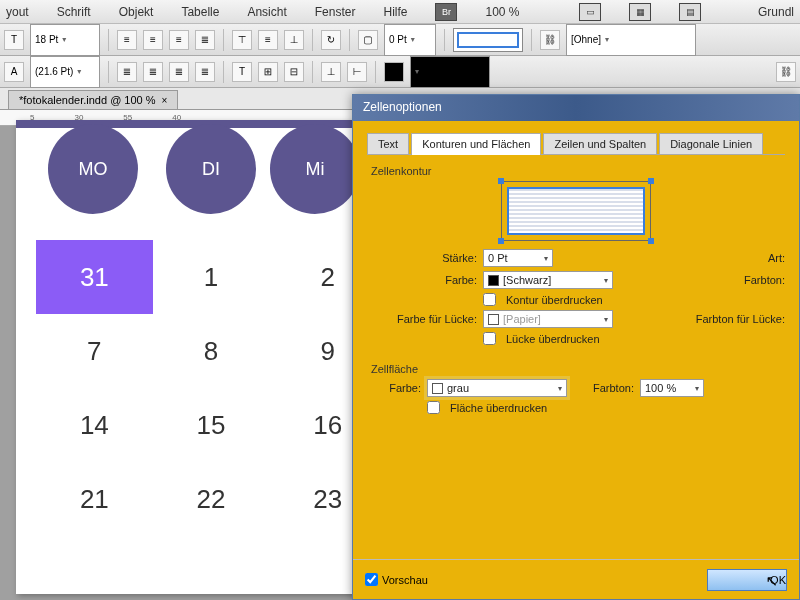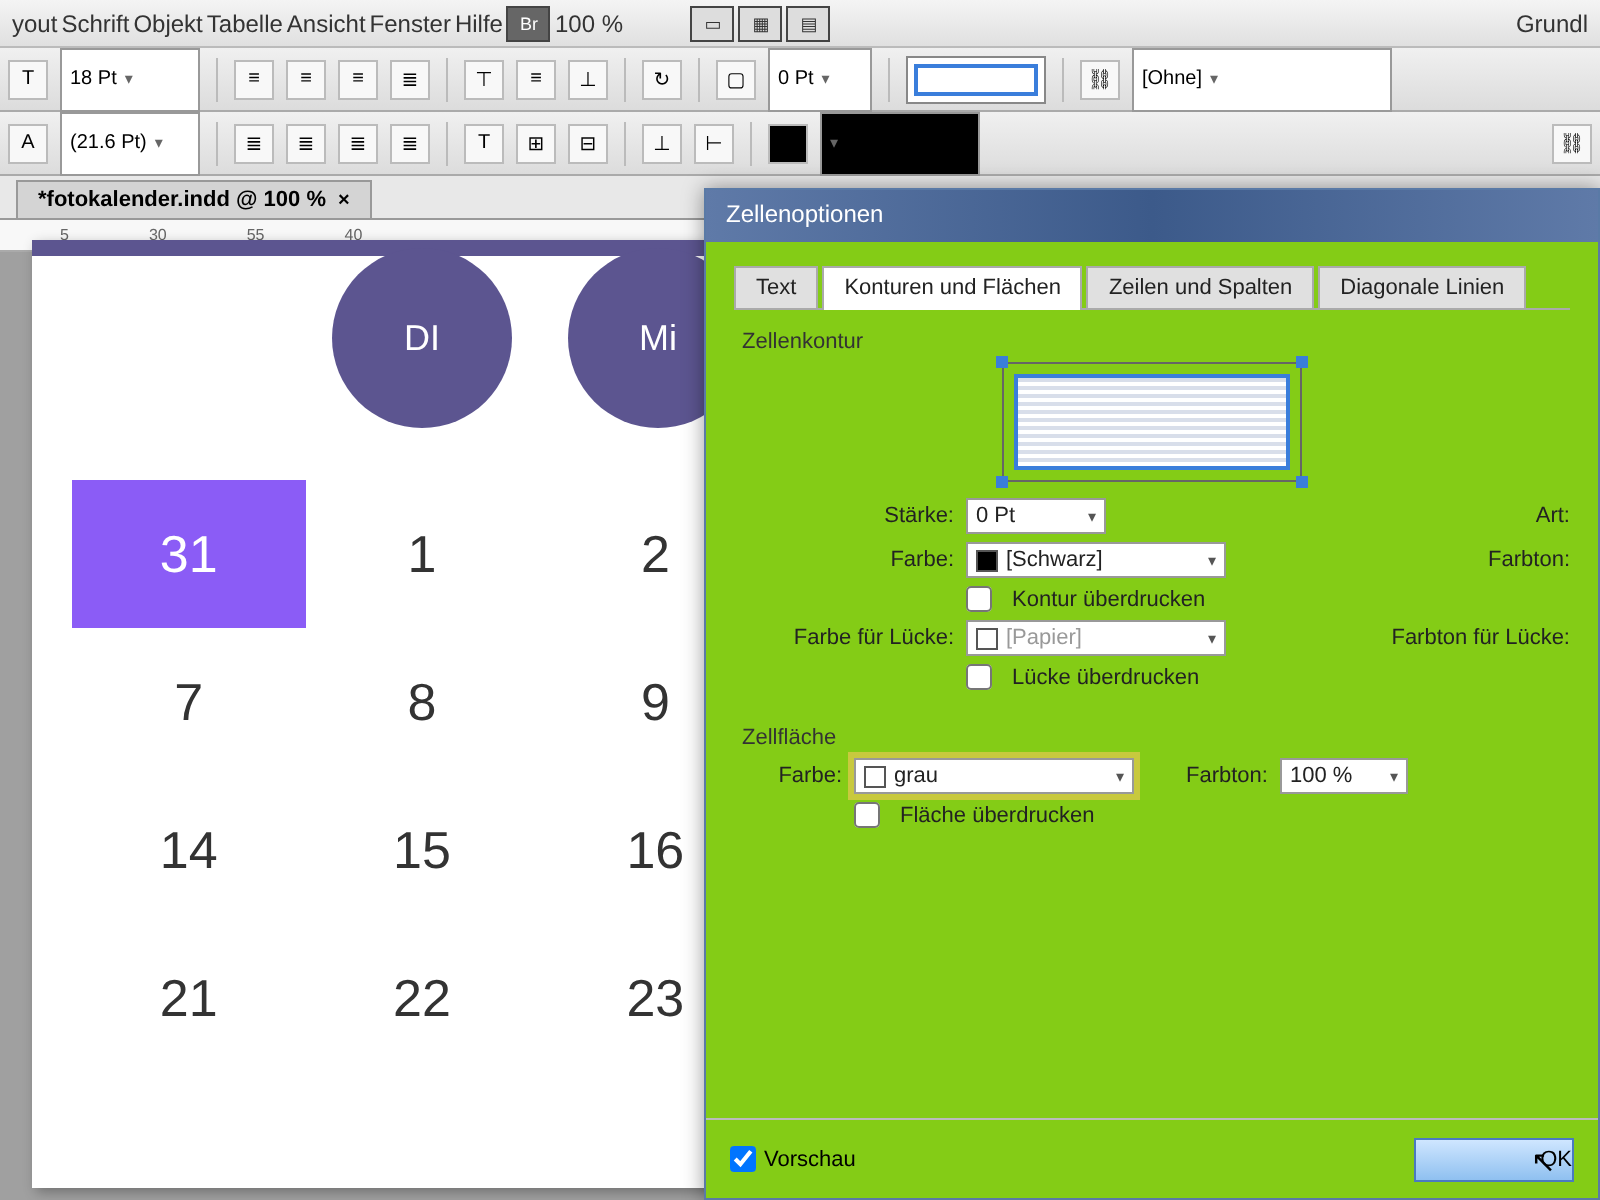--- a/index.html
+++ b/index.html
@@ -1,52 +1,52 @@
 <!DOCTYPE html>
 <html><head>
 <meta charset="utf-8">
 <style>
 * { box-sizing: border-box; font-family: "Segoe UI", Tahoma, sans-serif; }
 body { margin: 0; width: 800px; height: 600px; background: #e8e8e8; overflow: hidden; position: relative; }
 
 
-.menubar { height: 24px; background: linear-gradient(#f4f4f4,#e0e0e0); border-bottom: 1px solid #bbb; display: flex; align-items: center; padding: 4px 6px; gap: 2px; font-size: 12px; color: #333; }
+.menubar { height: 24px; background: linear-gradient(#f4f4f4,#e0e0e0); border-bottom: 1px solid #bbb; display: flex; align-items: center; padding: 4px 6px; gap: 28px; font-size: 12px; color: #333; }
 .menubar .spacer { flex: 1; }
 .menubar .sq { width: 22px; height: 18px; background: #666; border: 1px solid #444; display: flex; align-items: center; justify-content: center; color: #fff; font-size: 9px; }
 .menubar .sq.light { background:#ddd; color:#333; }
 
 
 .toolbar { height: 32px; background: linear-gradient(#f0f0f0,#dcdcdc); border-bottom: 1px solid #aaa; display: flex; align-items: center; padding: 0 4px; gap: 6px; font-size: 11px; }
 .toolbar .combo { height: 32px; border: 1px solid #999; background: #fff; font-size: 10px; padding: 0 4px; display: flex; align-items: center; gap: 4px; }
 .toolbar .combo::after { content: "▾"; font-size: 8px; color: #666; }
 .toolbar .btn { width: 20px; height: 20px; border: 1px solid #bbb; background: #f8f8f8; display: flex; align-items: center; justify-content: center; font-size: 10px; }
 .toolbar .sep { width: 1px; height: 22px; background: #bbb; margin: 0 2px; }
 .toolbar .cellpreview { width: 70px; height: 24px; background: #fff; border: 1px solid #888; position: relative; }
 .toolbar .cellpreview::before { content:""; position:absolute; inset:3px; border:2px solid #3a7edb; }
 
 .tab-strip { height: 22px; background: #e8e8e8; border-bottom: 1px solid #999; display: flex; align-items: flex-end; padding-left: 8px; font-size: 11px; }
-.tab-strip .tab { padding: 3px 10px; background: #d4d4d4; border: 1px solid #999; border-bottom: none; margin-right: 2px; display: flex; align-items: center; gap: 6px; font-weight: bold; }
+.tab-strip .tab { padding: 3px 10px; background: #d4d4d4; border: 1px solid #999; border-bottom: none; margin-right: 2px; display: flex; align-items: center; gap: 6px; }
 .tab-strip .tab .x { font-size: 10px; }
 
 .ruler-h { height: 16px; background: #f8f8f8; border-bottom: 1px solid #aaa; font-size: 8px; color:#666; display:flex; align-items:center; padding-left:30px; gap:40px; }
 
 
 .canvas { position: absolute; left: 0; top: 126px; width: 800px; height: 474px; background: #a0a0a0; }
 .page { position: absolute; left: 16px; top: -6px; width: 390px; height: 474px; background: #fff; box-shadow: 2px 2px 6px rgba(0,0,0,.3); }
 .header-band { position:absolute; left:0; top:0; width:100%; height:8px; background:#5c5590; }
 .circle { position: absolute; top: 4px; width: 90px; height: 90px; border-radius: 50%; background: #5c5590; color: #fff; display: flex; align-items: center; justify-content: center; font-size: 18px; font-weight: 300; }
-.circle.c1 { left: 32px; } .circle.c2 { left: 150px; } .circle.c3 { left: 268px; }
+.circle.c1 { left: 32px; } .circle.c2 { left: 150px; } .circle.c3 { left: 254px; }
 
 .cal-table { position: absolute; left: 20px; top: 120px; width: 350px; }
 .cal-row { display: flex; height: 74px; }
 .cal-cell { flex: 1; display: flex; align-items: center; justify-content: center; font-size: 26px; font-weight: 200; color: #333; }
 .cal-cell.sel { background: #8b5cf6; color: #fff; }
 
 
-.dialog { position: absolute; left: 352px; top: 94px; width: 448px; height: 506px; background: #84cc16; border: 1px solid #5a7aa6; box-shadow: 0 0 10px rgba(0,0,0,.4); }
+.dialog { position: absolute; left: 352px; top: 94px; width: 448px; height: 506px; background: #eab308; border: 1px solid #5a7aa6; box-shadow: 0 0 10px rgba(0,0,0,.4); }
 .dlg-title { height: 26px; background: linear-gradient(90deg,#5f7aa8,#3c5a8a,#5f7aa8); color: #fff; font-size: 12px; padding: 5px 10px; }
 .dlg-body { padding: 12px 14px 10px; font-size: 11px; color: #222; }
 .tabrow { display: flex; border-bottom: 1px solid #aaa; }
 .tabrow .t { padding: 4px 10px; border: 1px solid #aaa; border-bottom: none; background: #e0e0e0; margin-right: 2px; font-size: 11px; }
 .tabrow .t.active { background: #fff; position: relative; }
 .tabrow .t.active::after { content:""; position:absolute; left:0; right:0; bottom:-1px; height:1px; background:#fff; }
 
 .group-label { font-size: 11px; color: #333; margin: 10px 0 4px 4px; }
 .field-row { display: flex; align-items: center; gap: 6px; margin: 4px 0; }
 .field-row .lbl { width: 110px; text-align: right; font-size: 11px; }
@@ -151,20 +151,23 @@
 <div class="ruler-h">
   <span>5</span>
     <span>30</span>
     <span>55</span>
     <span>40</span>
 </div>
 
 <div class="canvas">
   <div class="page">
     <div class="header-band"></div>
+    <div class="circle c1">
+        <span>MO</span>
+      </div>
     <div class="circle c2">
         <span>DI</span>
       </div>
     <div class="circle c3">
         <span>Mi</span>
       </div>
     <div class="cal-table">
       <div class="cal-row">
         <div class="cal-cell sel">31</div>
         <div class="cal-cell">1</div>

